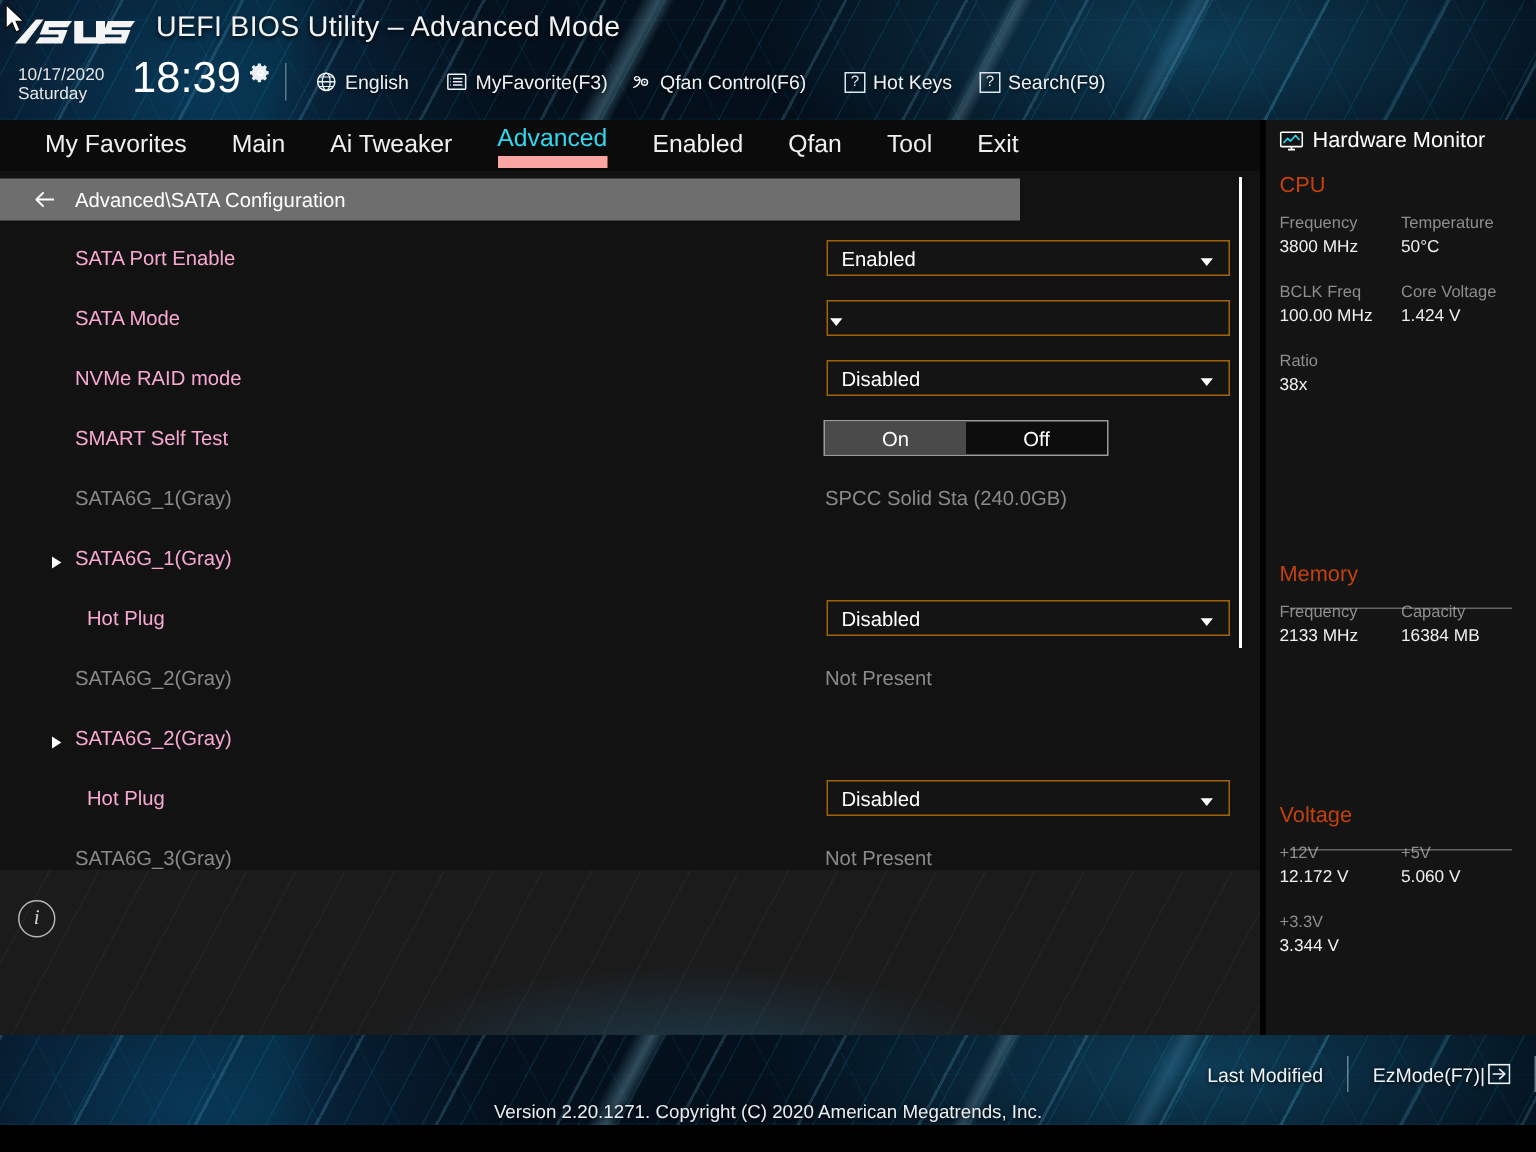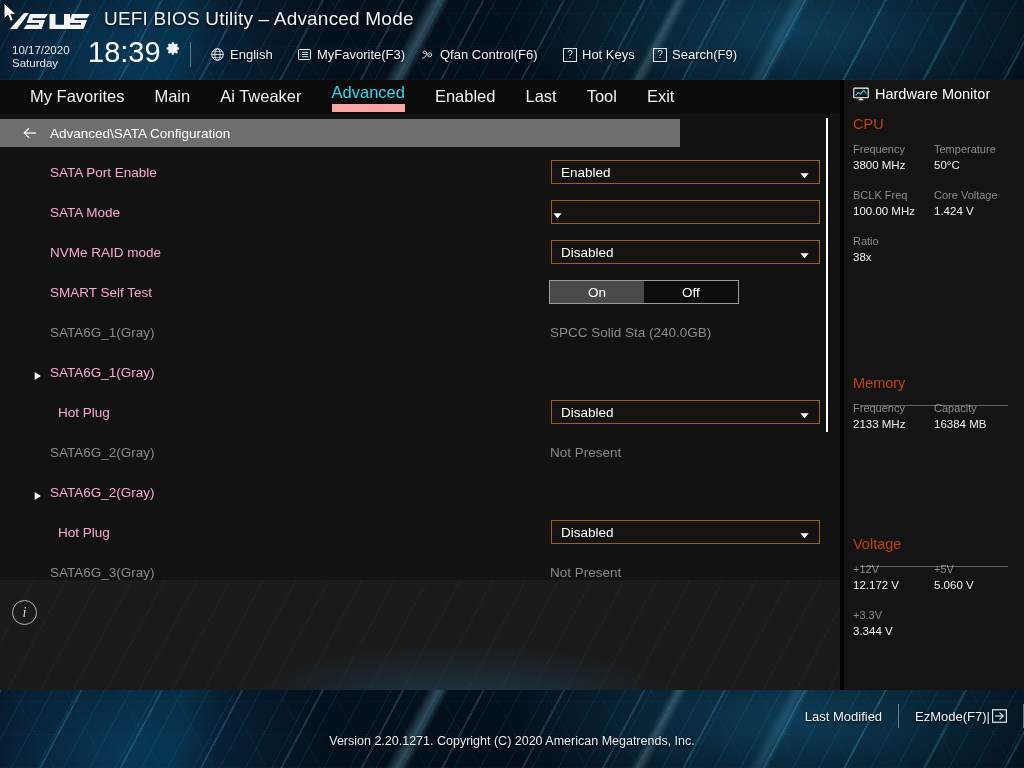--- a/index.html
+++ b/index.html
@@ -179,21 +179,21 @@
   .sb-cell .k{ font-size:11px; color:#8d8d8d; line-height:16px; }
   .sb-cell .v{ font-size:11.5px; color:#f0f0f0; line-height:16px; }
   .sb-rowgap{ height:14px; }
   .sb-div{
     position:absolute; left:16px; width:148px; height:1px;
     background:rgba(200,215,225,.42);
   }
 
   
   #footer{
-    position:absolute; left:0; top:690px; width:1024px; height:78px; overflow:hidden;
+    position:absolute; left:0; top:690px; width:1024px; height:60px; overflow:hidden;
     background:#03101e;
   }
   .foot-right{
     position:absolute; right:0; top:14px; display:flex; align-items:center;
     font-size:13px; color:#f0f3f6; white-space:nowrap;
   }
   .foot-right .fl{ padding:0 16px; cursor:pointer; text-shadow:0 1px 3px rgba(0,0,0,.9); }
   .foot-right .fsep{ width:1px; height:24px; background:rgba(200,215,228,.5); }
   .ezico{ width:15px; height:14px; margin-left:2px; }
   .copyright{
@@ -292,21 +292,21 @@
       <span>Search(F9)</span>
     </div>
   </div>
 
   <div id="nav">
       <div class="nav-item">My Favorites</div>
       <div class="nav-item">Main</div>
       <div class="nav-item">Ai Tweaker</div>
       <div class="nav-item active">Advanced</div>
       <div class="nav-item">Enabled</div>
-      <div class="nav-item">Last</div>
+      <div class="nav-item">Qfan</div>
       <div class="nav-item">Tool</div>
       <div class="nav-item">Exit</div>
     </div>
 
   <div id="content">
     <div id="breadcrumb">
       <span class="barrow">
         <svg viewBox="0 0 24 24" width="16" height="16" aria-hidden="true">
           <line x1="21" y1="12" x2="4" y2="12" stroke="#ffffff" stroke-width="1.9"></line>
           <polyline points="10,5.5 3.4,12 10,18.5" fill="none" stroke="#ffffff" stroke-width="1.9" stroke-linecap="round" stroke-linejoin="round"></polyline>

